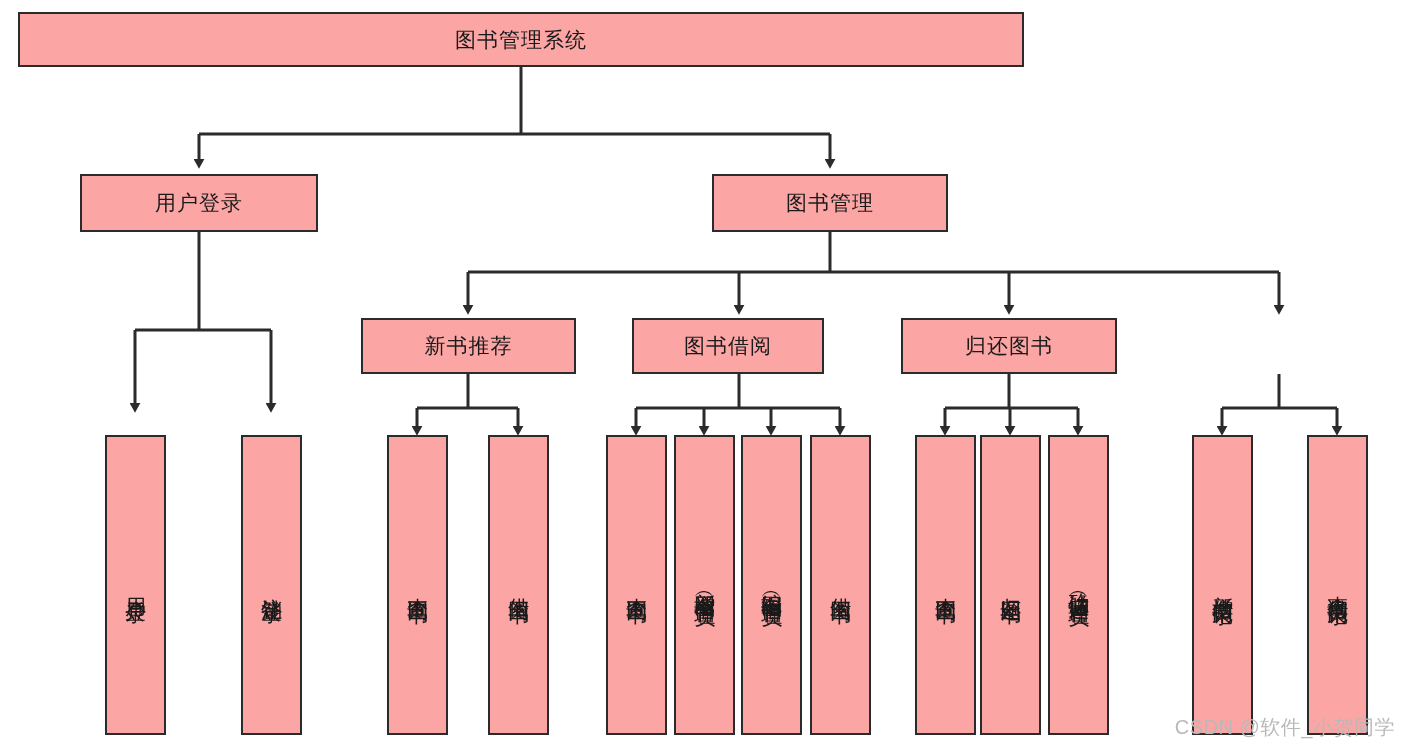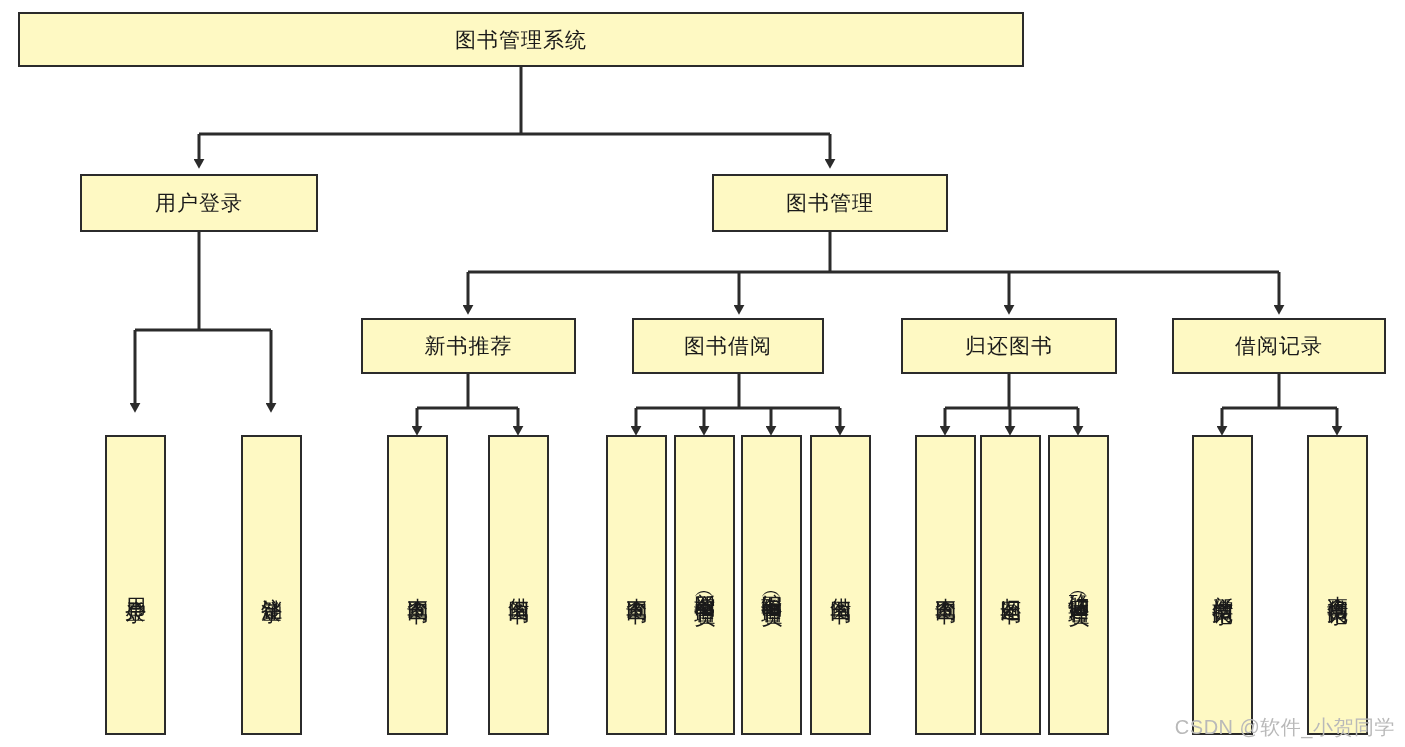--- a/index.html
+++ b/index.html
@@ -24,21 +24,21 @@
     left: 0;
     top: 0;
     width: 1405px;
     height: 747px;
     pointer-events: none;
   }
   .node {
     position: absolute;
     box-sizing: border-box;
     border: 2.5px solid #2b2b2b;
-    background: #fef9c3;
+    background: #fca5a5;
     display: flex;
     align-items: center;
     justify-content: center;
     color: #1a1a1a;
   }
   .node.horiz {
     font-size: 21px;
     letter-spacing: 1px;
     line-height: 1.1;
   }
@@ -135,23 +135,20 @@
 
   <div class="node horiz" style="left:712px; top:174px; width:236px; height:58px;">
     <span>图书管理</span>
   </div>
   <div class="node horiz" style="left:632px; top:318px; width:192px; height:56px;">
     <span>图书借阅</span>
   </div>
   <div class="node horiz" style="left:901px; top:318px; width:216px; height:56px;">
     <span>归还图书</span>
   </div>
-  <div class="node horiz" style="left:1172px; top:318px; width:214px; height:56px;">
-    <span>借阅记录</span>
-  </div>
 
   <div class="node vert" style="left:105px; top:435px; width:61px; height:300px;">
     <span class="vtext">用户登录</span>
   </div>
   <div class="node vert" style="left:241px; top:435px; width:61px; height:300px;">
     <span class="vtext">注销登录</span>
   </div>
 
   <div class="node vert" style="left:387px; top:435px; width:61px; height:300px;">
     <span class="vtext">查询图书</span>

